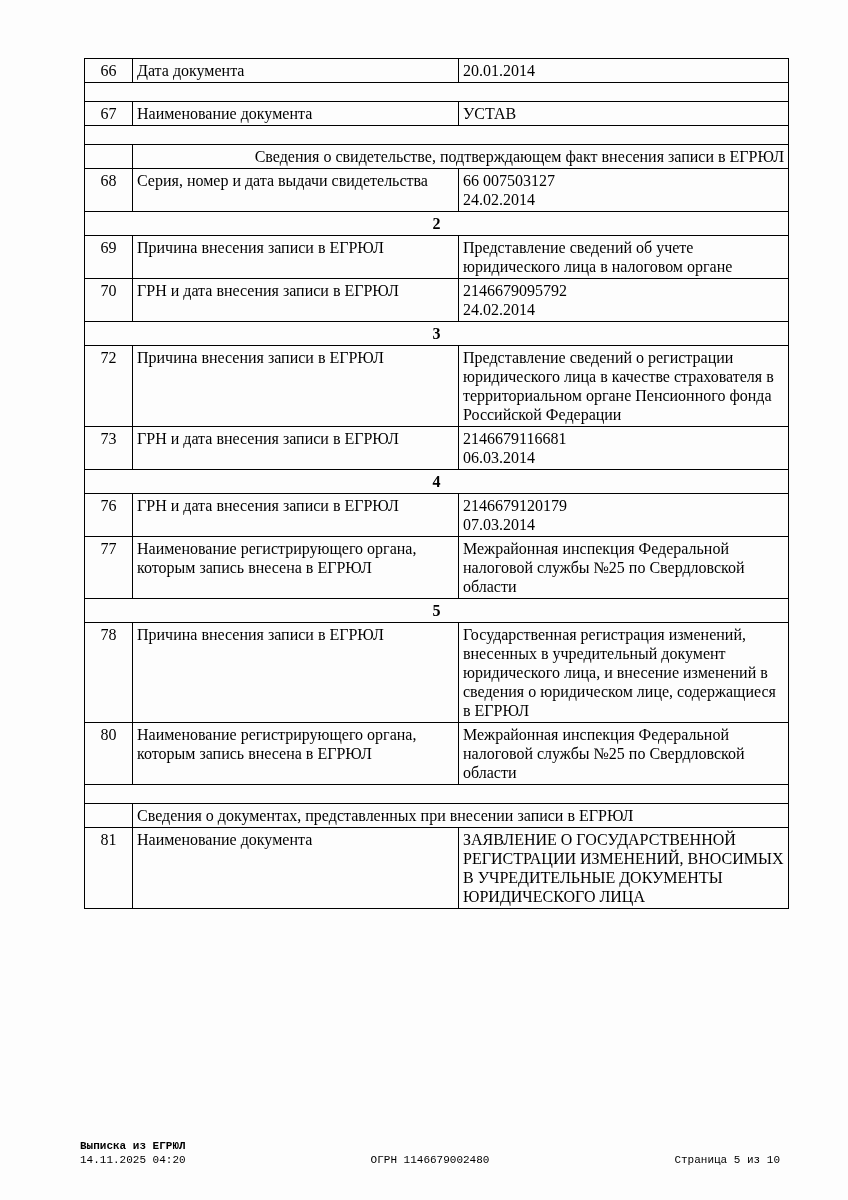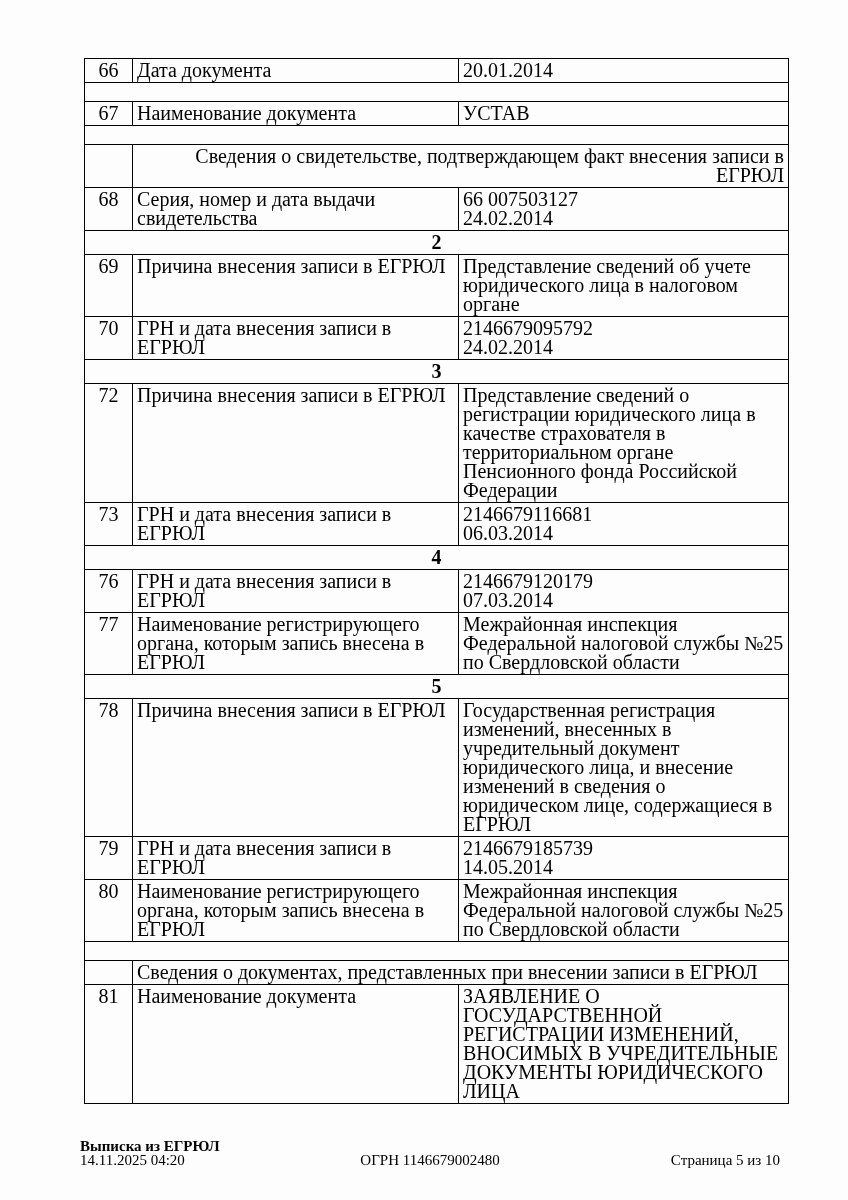--- a/index.html
+++ b/index.html
@@ -12,21 +12,21 @@
     background: #fdfdfd;
     overflow: hidden;
     font-family: "Liberation Serif", "DejaVu Serif", serif;
     color: #000;
   }
   table.egrul {
     border-collapse: collapse;
     table-layout: fixed;
     width: 704px;
     margin: 58px 0 0 84px;
-    font-size: 20px;
+    font-size: 16px;
     line-height: 19px;
   }
   table.egrul td {
     border: 1px solid #000;
     vertical-align: top;
     padding: 2px 4px;
     overflow: hidden;
   }
   td.c-num {
     width: 48px;
@@ -48,22 +48,23 @@
     text-align: center;
     font-weight: bold;
     height: 22px;
     padding: 1px 4px 2px 4px;
   }
   .footer {
     position: absolute;
     left: 80px;
     top: 1139px;
     width: 700px;
-    font-size: 15px;
+    font-size: 11px;
     line-height: 14px;
+    font-family: Liberation Mono, monospace;
   }
   .f-title { font-weight: bold; }
   .f-line2 { position: relative; width: 100%; }
   .f-ogrn {
     position: absolute;
     left: 50%;
     transform: translateX(-50%);
     white-space: nowrap;
   }
   .f-page {
@@ -150,26 +151,20 @@
         </tr>
         <tr>
           <td class="c-group" colspan="3">5</td>
         </tr>
         <tr>
           <td class="c-num">78</td>
           <td class="c-label">Причина внесения записи в ЕГРЮЛ</td>
           <td class="c-value">Государственная регистрация изменений, внесенных в учредительный документ юридического лица, и внесение изменений в сведения о юридическом лице, содержащиеся в ЕГРЮЛ</td>
         </tr>
         <tr>
-          <td class="c-num">79</td>
-          <td class="c-label">ГРН и дата внесения записи в ЕГРЮЛ</td>
-          <td class="c-value">2146679185739
-14.05.2014</td>
-        </tr>
-        <tr>
           <td class="c-num">80</td>
           <td class="c-label">Наименование регистрирующего органа, которым запись внесена в ЕГРЮЛ</td>
           <td class="c-value">Межрайонная инспекция Федеральной налоговой службы №25 по Свердловской области</td>
         </tr>
         <tr>
           <td class="c-spacer" colspan="3"></td>
         </tr>
         <tr>
           <td class="c-num"></td>
           <td class="c-header left" colspan="2">Сведения о документах, представленных при внесении записи в ЕГРЮЛ</td>

